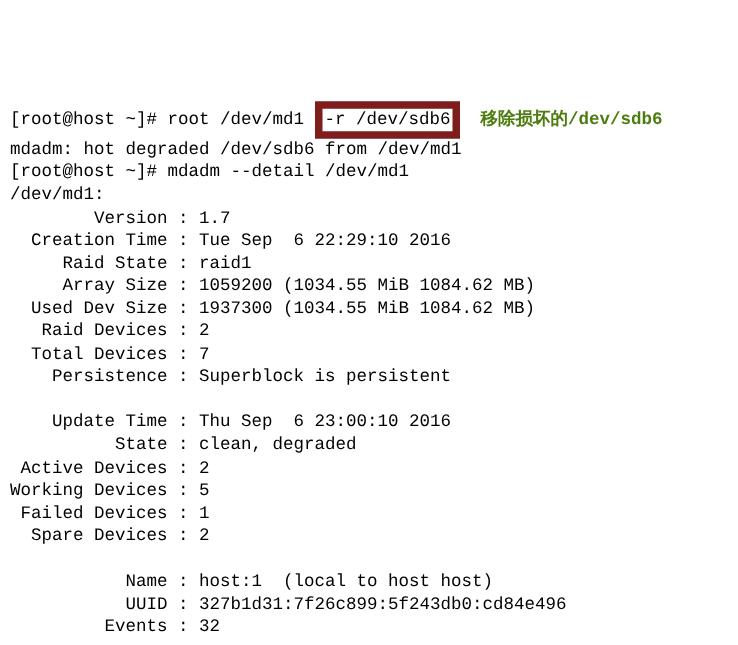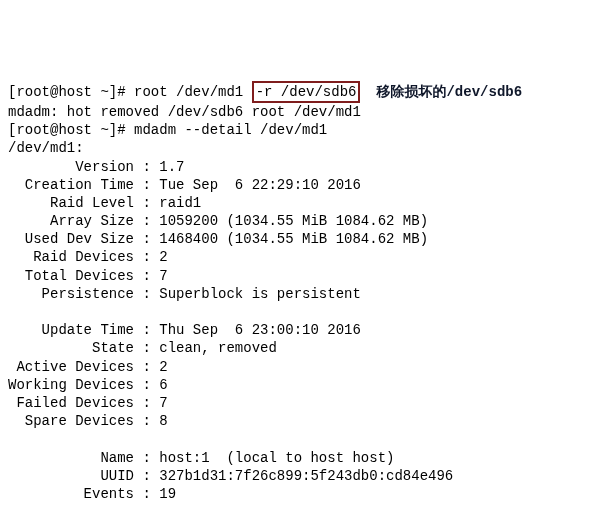--- a/index.html
+++ b/index.html
@@ -6,57 +6,57 @@
       font-family: "Courier New", monospace;
       font-size: 14px;
       line-height: 1.3;
       margin: 0;
       padding: 8px;
       background: #fff;
       color: #000;
       white-space: pre;
     }
     .box-red {
-      border: 2px solid #7f1d1d;
+      border: 6px solid #7f1d1d;
       padding: 0 2px;
       display: inline-block;
     }
     .annotation-red {
-      color: #0f172a;
+      color: #4d7c0f;
       font-weight: bold;
       margin-left: 16px;
     }
   </style>
 </head>
 <body>
 
 
 
 <div><span><span>[root@host ~]# root /dev/md1 </span><span class="box-red">-r /dev/sdb6</span><span class="annotation-red">移除损坏的/dev/sdb6</span></span>
-<span>mdadm: hot removed /dev/sdb6 root /dev/md1</span>
+<span>mdadm: hot degraded /dev/sdb6 from /dev/md1</span>
 <span>[root@host ~]# mdadm --detail /dev/md1</span>
 <span>/dev/md1:</span>
 <span>        Version : 1.7</span>
 <span>  Creation Time : Tue Sep  6 22:29:10 2016</span>
-<span>     Raid Level : raid1</span>
+<span>     Raid State : raid1</span>
 <span>     Array Size : 1059200 (1034.55 MiB 1084.62 MB)</span>
-<span>  Used Dev Size : 1468400 (1034.55 MiB 1084.62 MB)</span>
+<span>  Used Dev Size : 1937300 (1034.55 MiB 1084.62 MB)</span>
 <span>   Raid Devices : 2</span>
 <span>  Total Devices : 7</span>
 <span>    Persistence : Superblock is persistent</span>
 <span> </span>
 <span>    Update Time : Thu Sep  6 23:00:10 2016</span>
-<span>          State : clean, removed</span>
+<span>          State : clean, degraded</span>
 <span> Active Devices : 2</span>
-<span>Working Devices : 6</span>
-<span> Failed Devices : 7</span>
-<span>  Spare Devices : 8</span>
+<span>Working Devices : 5</span>
+<span> Failed Devices : 1</span>
+<span>  Spare Devices : 2</span>
 <span> </span>
 <span>           Name : host:1  (local to host host)</span>
 <span>           UUID : 327b1d31:7f26c899:5f243db0:cd84e496</span>
-<span>         Events : 19</span>
+<span>         Events : 32</span>
 
 
 
 </div>
 
 
 
 
 </body></html>

